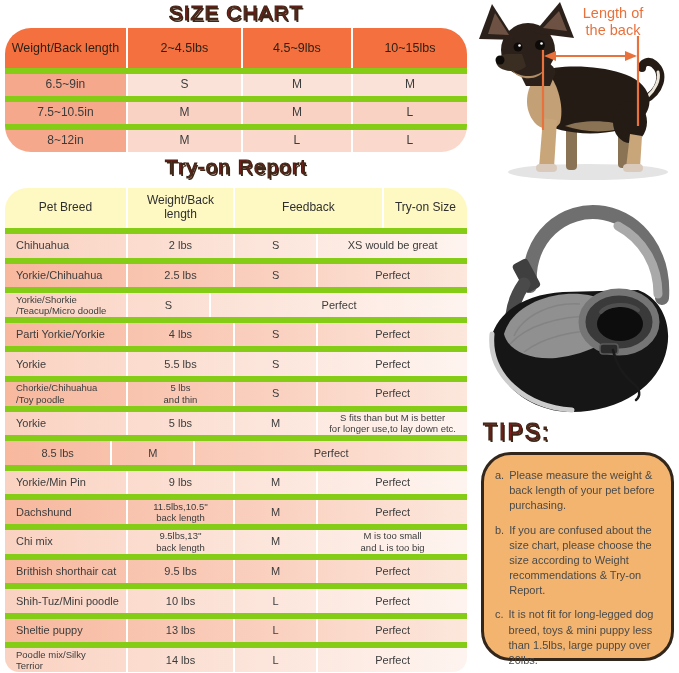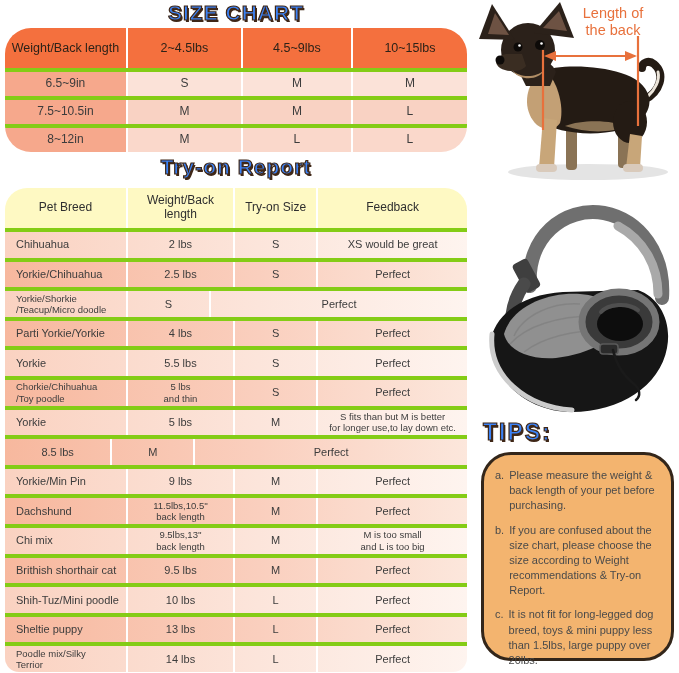--- a/index.html
+++ b/index.html
@@ -5,32 +5,32 @@
   * { margin:0; padding:0; box-sizing:border-box; }
   html,body { background:#ffffff; }
   #canvas {
     position:relative; width:679px; height:673px; overflow:hidden;
     background:#ffffff; font-family:"Liberation Sans", sans-serif; color:#3c3c3c;
   }
   .abs { position:absolute; }
 
   
   .bubble-title {
-    font-weight:700; color:#3b82f6; letter-spacing:1px;
+    font-weight:400; color:#7f1d1d; letter-spacing:1px;
     -webkit-text-stroke:1.2px #3F2717;
     text-shadow:1.5px 1.5px 0 #3F2717;
     white-space:nowrap;
   }
   .size-title   { left:5px;  top:1px;   width:462px; text-align:center; font-size:21px; }
   .tryon-title  { left:5px;  top:155px; width:462px; text-align:center; font-size:21px; }
   .tips-title   { left:483px; top:419px; font-size:23px; letter-spacing:2px; }
 
   
   .tbl { overflow:hidden; }
-  .trow { display:flex; width:100%; border-top:4px solid #84cc16; }
+  .trow { display:flex; width:100%; border-top:6px solid #84cc16; }
   .trow:first-child { border-top:none; }
   .cell {
     display:flex; align-items:center; justify-content:center;
     text-align:center; border-right:2px solid #ffffff;
     white-space:pre-line; line-height:1.15; padding:1px 3px;
   }
   .cell:last-child { border-right:none; }
 
   
   .size-table { left:5px; top:28px; width:462px; height:124px; border-radius:26px; }
@@ -109,22 +109,22 @@
       <div class="cell c4 cv">L</div>
     </div>
   </div>
 
   <div class="abs bubble-title tryon-title">Try-on Report</div>
 
   <div class="abs tbl tryon-table">
     <div class="trow hrow">
       <div class="cell c1">Pet Breed</div>
       <div class="cell c2">Weight/Back length</div>
+      <div class="cell c4">Feedback</div>
       <div class="cell c3">Try-on Size</div>
-      <div class="cell c4">Feedback</div>
     </div>
 
     <div class="trow drow r-light">
       <div class="cell c1">Chihuahua</div>
       <div class="cell c2">2 lbs</div>
       <div class="cell c3">S</div>
       <div class="cell c4">XS would be great</div>
     </div>
     <div class="trow drow r-dark">
       <div class="cell c1">Yorkie/Chihuahua</div>

